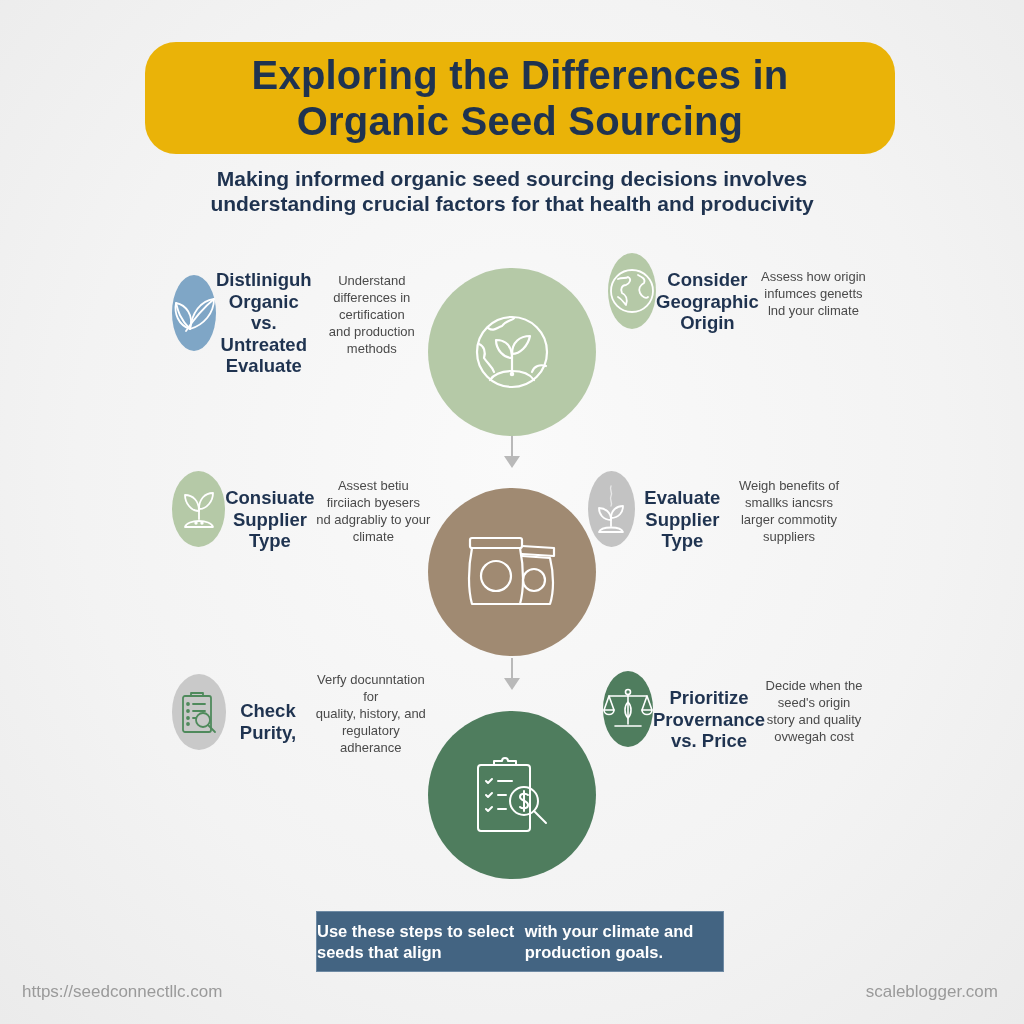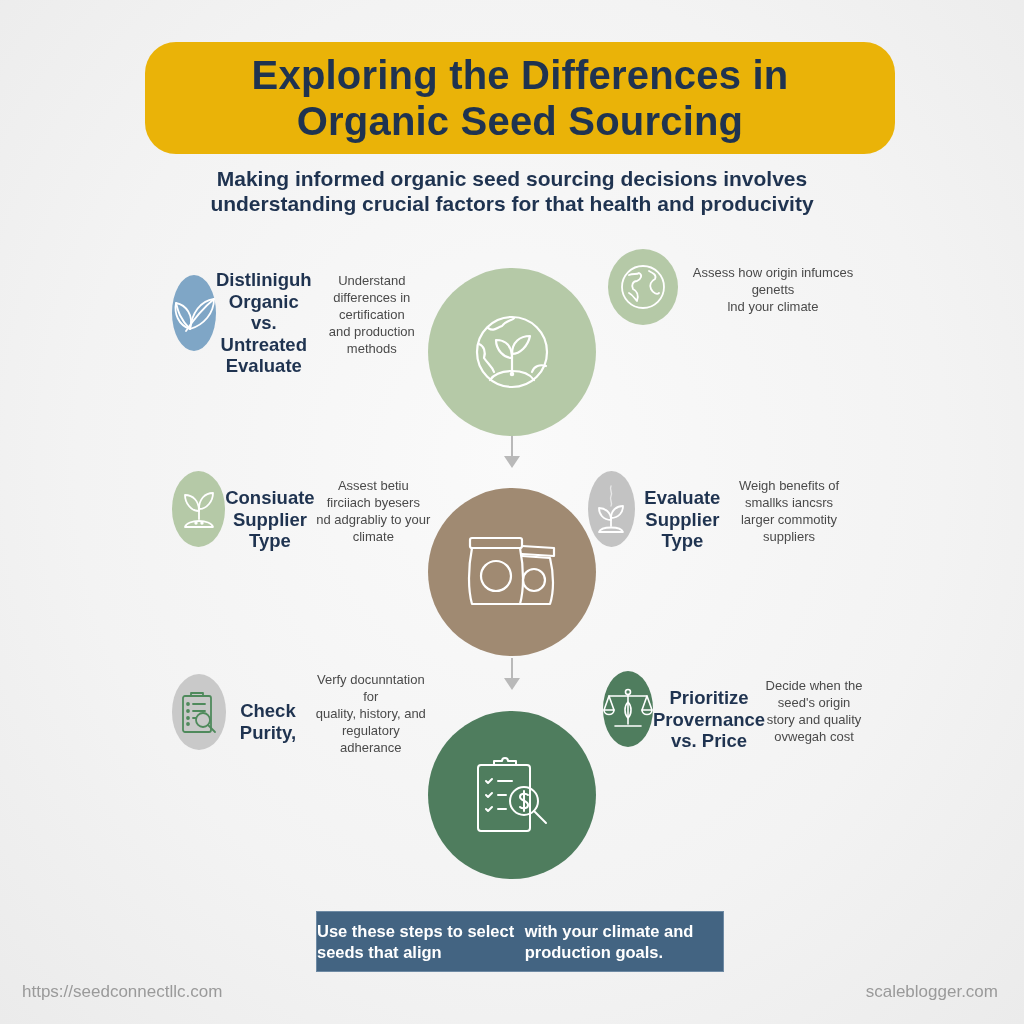--- a/index.html
+++ b/index.html
@@ -184,20 +184,25 @@
 </div>
 
 <div class="abs item" style="left:608px; top:249px;">
   <div class="small-circle" style="background:#b5c9a7;">
     <svg width="48" height="48" viewBox="0 0 48 48" fill="none" stroke="#fff" stroke-width="1.8" stroke-linecap="round" stroke-linejoin="round">
       <circle cx="24" cy="24" r="21"></circle>
       <path d="M10 12 C14 10 18 12 20 10 C24 12 22 16 18 18 C14 18 12 22 14 26 C18 28 20 32 18 38 C16 36 14 32 10 30"></path>
       <path d="M30 8 C34 10 38 12 36 16 C32 18 30 22 32 26 C34 30 38 32 40 30"></path>
     </svg>
   </div>
+  <div class="item-title">
+    <div>Consider</div>
+    <div>Geographic</div>
+    <div>Origin</div>
+  </div>
   <div class="item-desc">
     <div>Assess how origin infumces genetts</div>
     <div>lnd your climate</div>
   </div>
 </div>
 
 <div class="abs item" style="left:588px; top:467px;">
   <div class="small-circle" style="background:#c3c3c3;">
     <svg width="40" height="50" viewBox="0 0 40 50" fill="none" stroke="#fff" stroke-width="1.8" stroke-linecap="round" stroke-linejoin="round">
       <path d="M20 2 C18 6 22 8 20 12 C18 16 22 18 20 22" stroke="#e8e8e8" stroke-width="1.4"></path>

